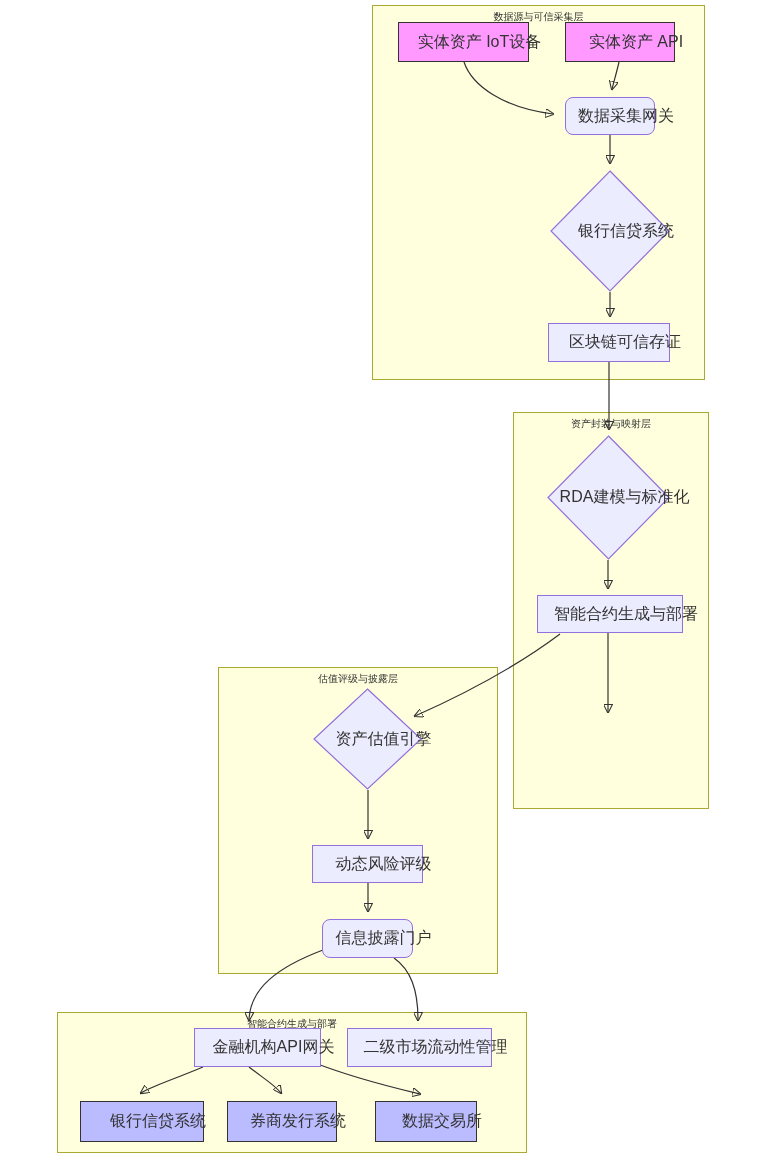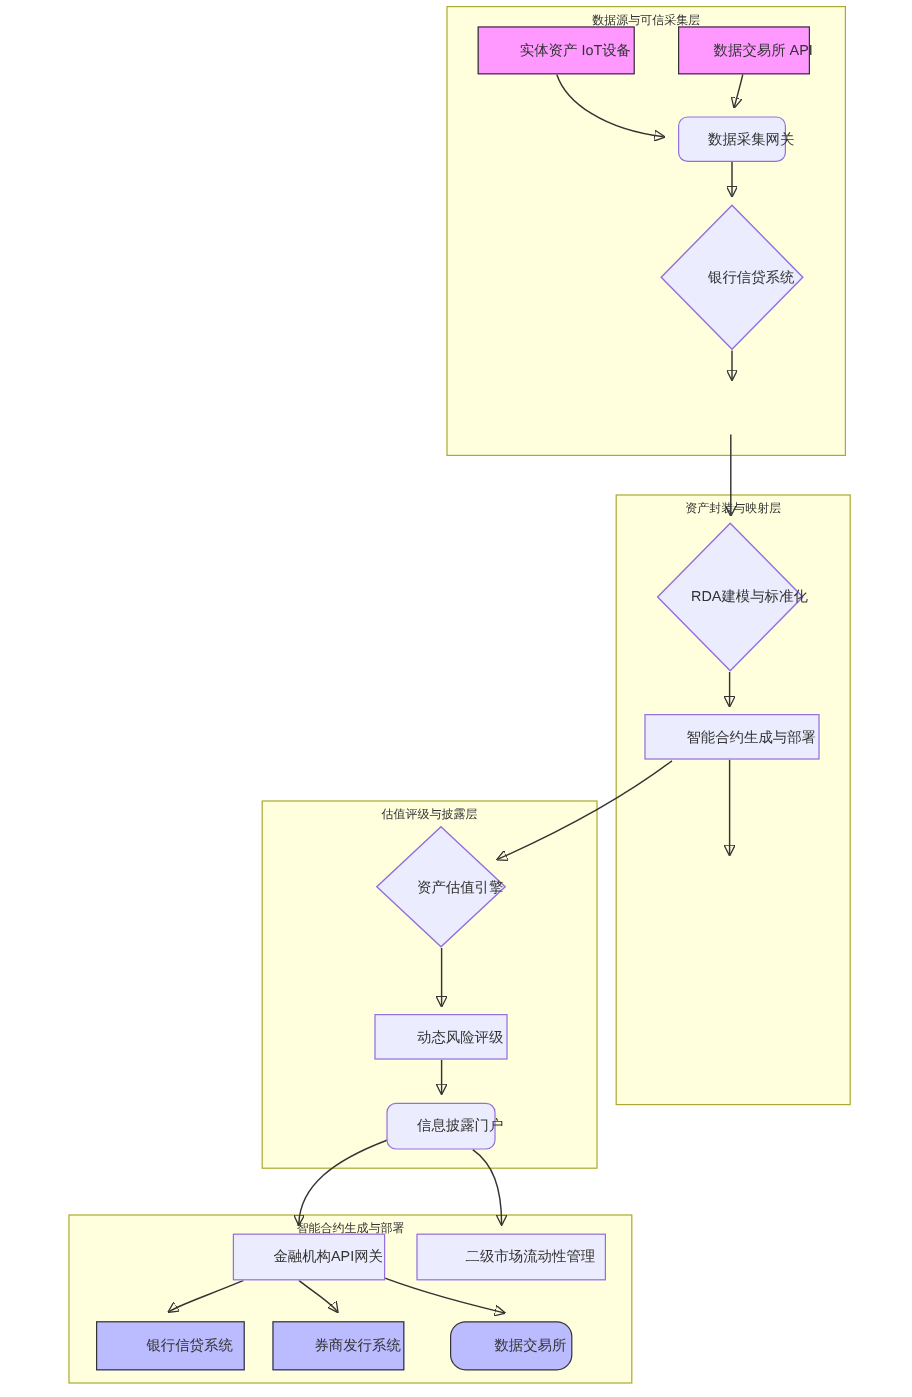--- a/index.html
+++ b/index.html
@@ -11,40 +11,40 @@
   .container{position:absolute;background:#ffffde;border:1px solid #aaaa33;box-sizing:border-box;z-index:0;}
   .container-title{position:absolute;top:4px;left:0;right:0;text-align:center;
        font-size:10px;font-weight:500;color:#333;white-space:nowrap;}
 
   
   svg.edges{position:absolute;left:0;top:0;z-index:1;pointer-events:none;}
   svg.edges path{fill:none;stroke:#333333;stroke-width:1.2px;}
 
   
   .node{position:absolute;z-index:2;display:flex;align-items:center;justify-content:center;
-        box-sizing:border-box;font-size:12px;white-space:nowrap;text-align:center;padding-left:32px;}
+        box-sizing:border-box;font-size:16px;white-space:nowrap;text-align:center;padding-left:32px;}
   .node .label{position:relative;z-index:2;padding:0 4px;}
   .rect{background:#ececff;border:1px solid #9370db;}
   .rounded{background:#ececff;border:1px solid #9370db;border-radius:8px;text-align:center;}
   .pink{background:#ff99ff;border:1.6px solid #333333;}
   .blue{background:#bbbbff;border:1.6px solid #333333;}
   .diamond{background:transparent;border:none;}
   .diamond svg{position:absolute;left:0;top:0;z-index:1;}
   .diamond polygon{fill:#ececff;stroke:#9370db;stroke-width:1.2px;}
 </style>
 </head>
 <body>
 
 <div class="stage">
 
   <div class="container" style="left:372px;top:5px;width:333px;height:375px;">
     <div class="container-title">数据源与可信采集层</div>
   </div>
 
-  <div class="container" style="left:513px;top:412px;width:196px;height:509px;">
+  <div class="container" style="left:513px;top:412px;width:196px;height:397px;">
     <div class="container-title">资产封装与映射层</div>
   </div>
 
   <div class="container" style="left:218px;top:667px;width:280px;height:307px;">
     <div class="container-title">估值评级与披露层</div>
   </div>
 
   <div class="container" style="left:57px;top:1012px;width:470px;height:141px;">
     <div class="container-title">智能合约生成与部署</div>
   </div>
@@ -70,34 +70,37 @@
     <path d="M203,1067 C172,1080 150,1087 141,1093" marker-end="url(#arrow)"></path>
     <path d="M249,1067 C263,1078 276,1086 281,1093" marker-end="url(#arrow)"></path>
     <path d="M310,1061 C352,1078 399,1089 420,1094" marker-end="url(#arrow)"></path>
   </svg>
 
   <div class="node pink" style="left:398px;top:22px;width:131px;height:40px;">
     <span class="label">实体资产 IoT设备</span>
   </div>
 
   <div class="node pink" style="left:565px;top:22px;width:110px;height:40px;">
-    <span class="label">数据交易所 API</span>
+    <span class="label">实体资产 API</span>
   </div>
 
   <div class="node rounded" style="left:565px;top:97px;width:90px;height:38px;">
     <span class="label">数据采集网关</span>
   </div>
 
   <div class="node diamond" style="left:550px;top:170px;width:120px;height:122px;">
     <svg width="120" height="122">
       <polygon points="60,1 119,61 60,121 1,61"></polygon>
     </svg>
     <span class="label">银行信贷系统</span>
   </div>
 
+  <div class="node rect" style="left:548px;top:323px;width:122px;height:39px;">
+    <span class="label">区块链可信存证</span>
+  </div>
 
   <div class="node diamond" style="left:547px;top:435px;width:123px;height:125px;">
     <svg width="123" height="125">
       <polygon points="61.5,1 122,62.5 61.5,124 1,62.5"></polygon>
     </svg>
     <span class="label">RDA建模与标准化</span>
   </div>
 
   <div class="node rect" style="left:537px;top:595px;width:146px;height:38px;">
     <span class="label">智能合约生成与部署</span>
@@ -116,29 +119,29 @@
   </div>
 
   <div class="node rounded" style="left:322px;top:919px;width:91px;height:39px;">
     <span class="label">信息披露门户</span>
   </div>
 
   <div class="node rect" style="left:194px;top:1028px;width:127px;height:39px;">
     <span class="label">金融机构API网关</span>
   </div>
 
-  <div class="node rect" style="left:347px;top:1028px;width:158px;height:39px;">
+  <div class="node rect" style="left:347px;top:1028px;width:145px;height:39px;">
     <span class="label">二级市场流动性管理</span>
   </div>
 
   <div class="node blue" style="left:80px;top:1101px;width:124px;height:41px;">
     <span class="label">银行信贷系统</span>
   </div>
 
   <div class="node blue" style="left:227px;top:1101px;width:110px;height:41px;">
     <span class="label">券商发行系统</span>
   </div>
 
-  <div class="node blue" style="left:375px;top:1101px;width:102px;height:41px;border-radius:13px;">
+  <div class="node blue" style="left:375px;top:1101px;width:102px;height:41px;">
     <span class="label">数据交易所</span>
   </div>
 
 </div>
 
 </body></html>

